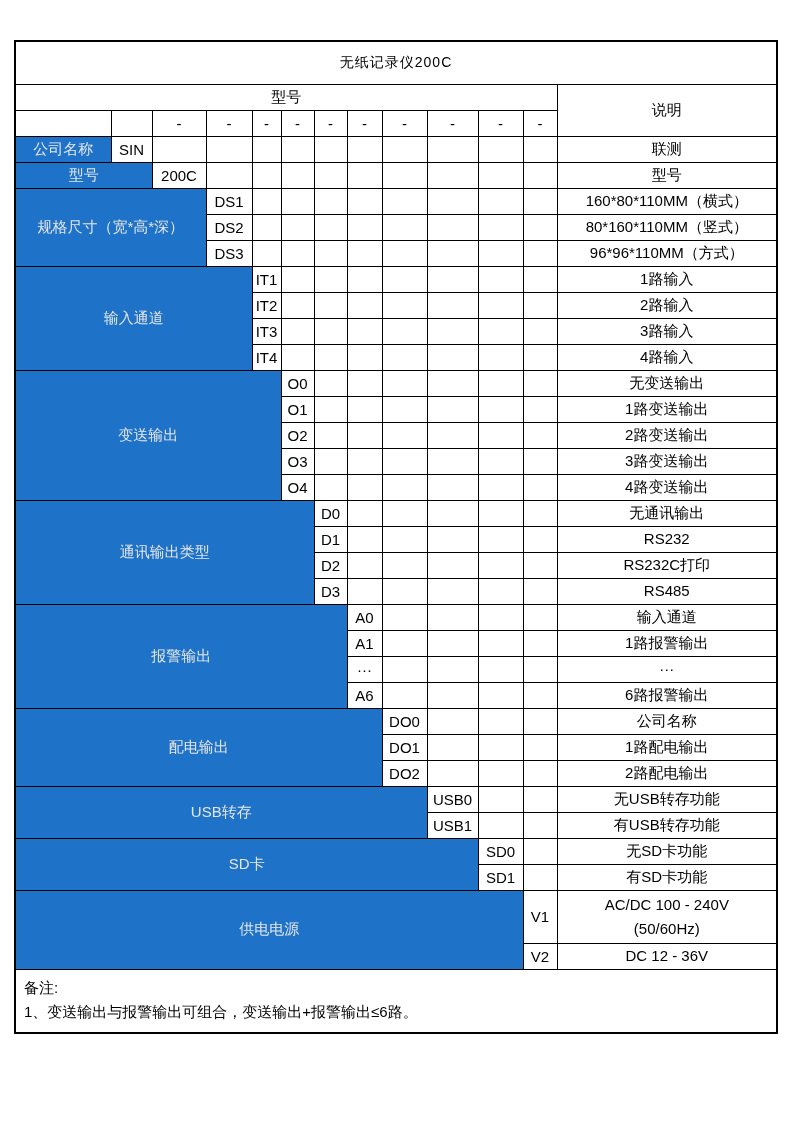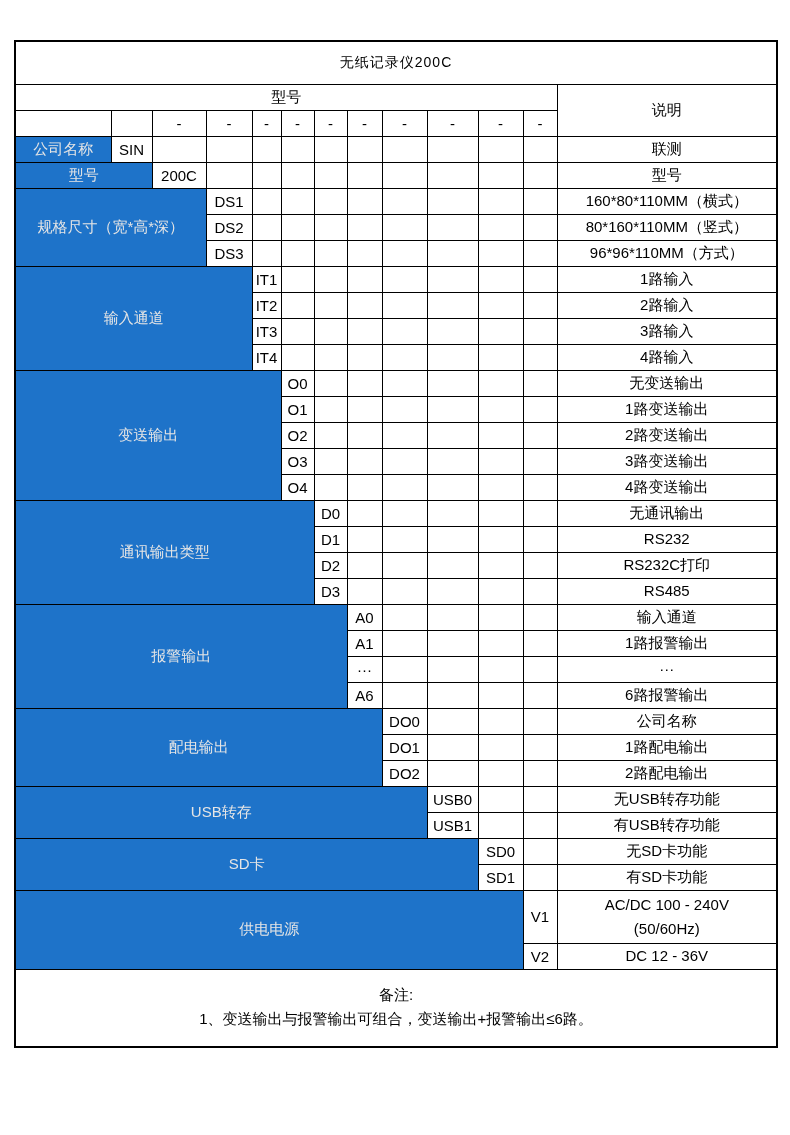--- a/index.html
+++ b/index.html
@@ -11,21 +11,21 @@
     border-collapse:collapse; table-layout:fixed;
     border:2px solid var(--border); }
   td { border:1px solid var(--border); padding:0 2px; font-size:15px;
     text-align:center; vertical-align:middle; overflow:hidden; white-space:nowrap; }
   .r-title td { height:43px; font-size:14px; letter-spacing:1px; }
   .r-head td { height:26px; font-size:15px; }
   .r-data td { height:26px; }
   .r-tall td { height:53px; }
   .blue-cell { background:var(--blue); color:#e5e5e5; }
   .desc-cell div { line-height:24px; }
-  .r-note td { height:78px; text-align:center; vertical-align:middle; padding:4px 8px; white-space:normal; }
+  .r-note td { height:64px; text-align:left; vertical-align:middle; padding:4px 8px; white-space:normal; }
   .note-line { margin-top:5px; }
 </style>
 </head>
 <body>
 
 <div class="sheet">
   <table class="spec">
     <colgroup>
         <col style="width: 96px;">
         <col style="width: 41px;">

